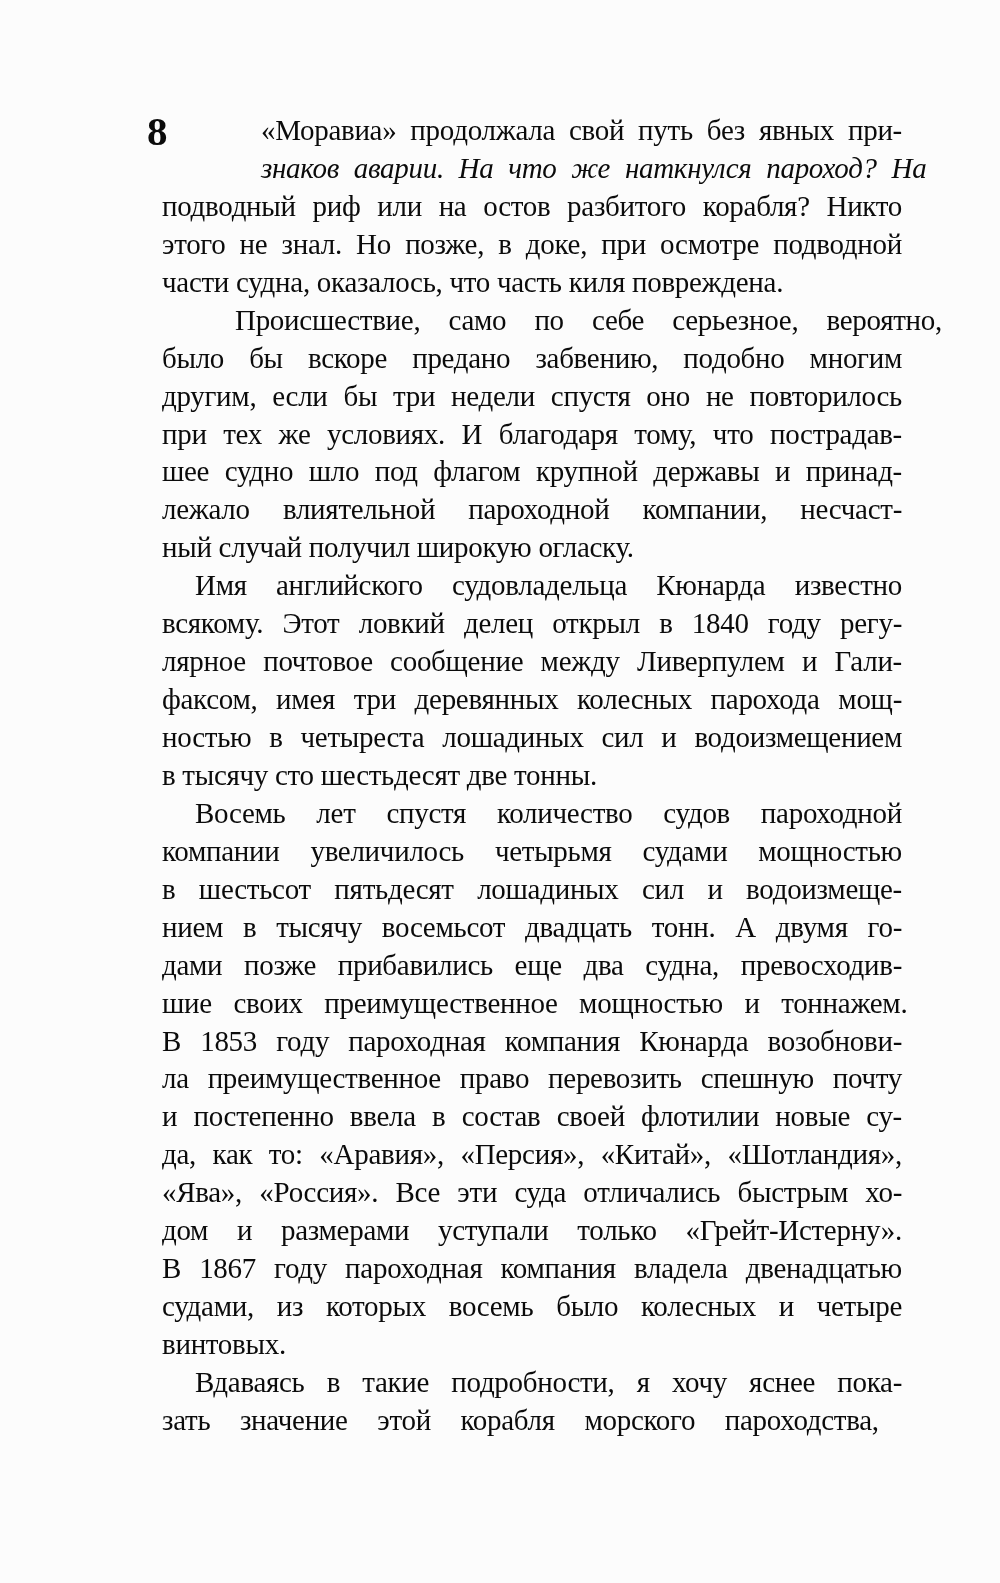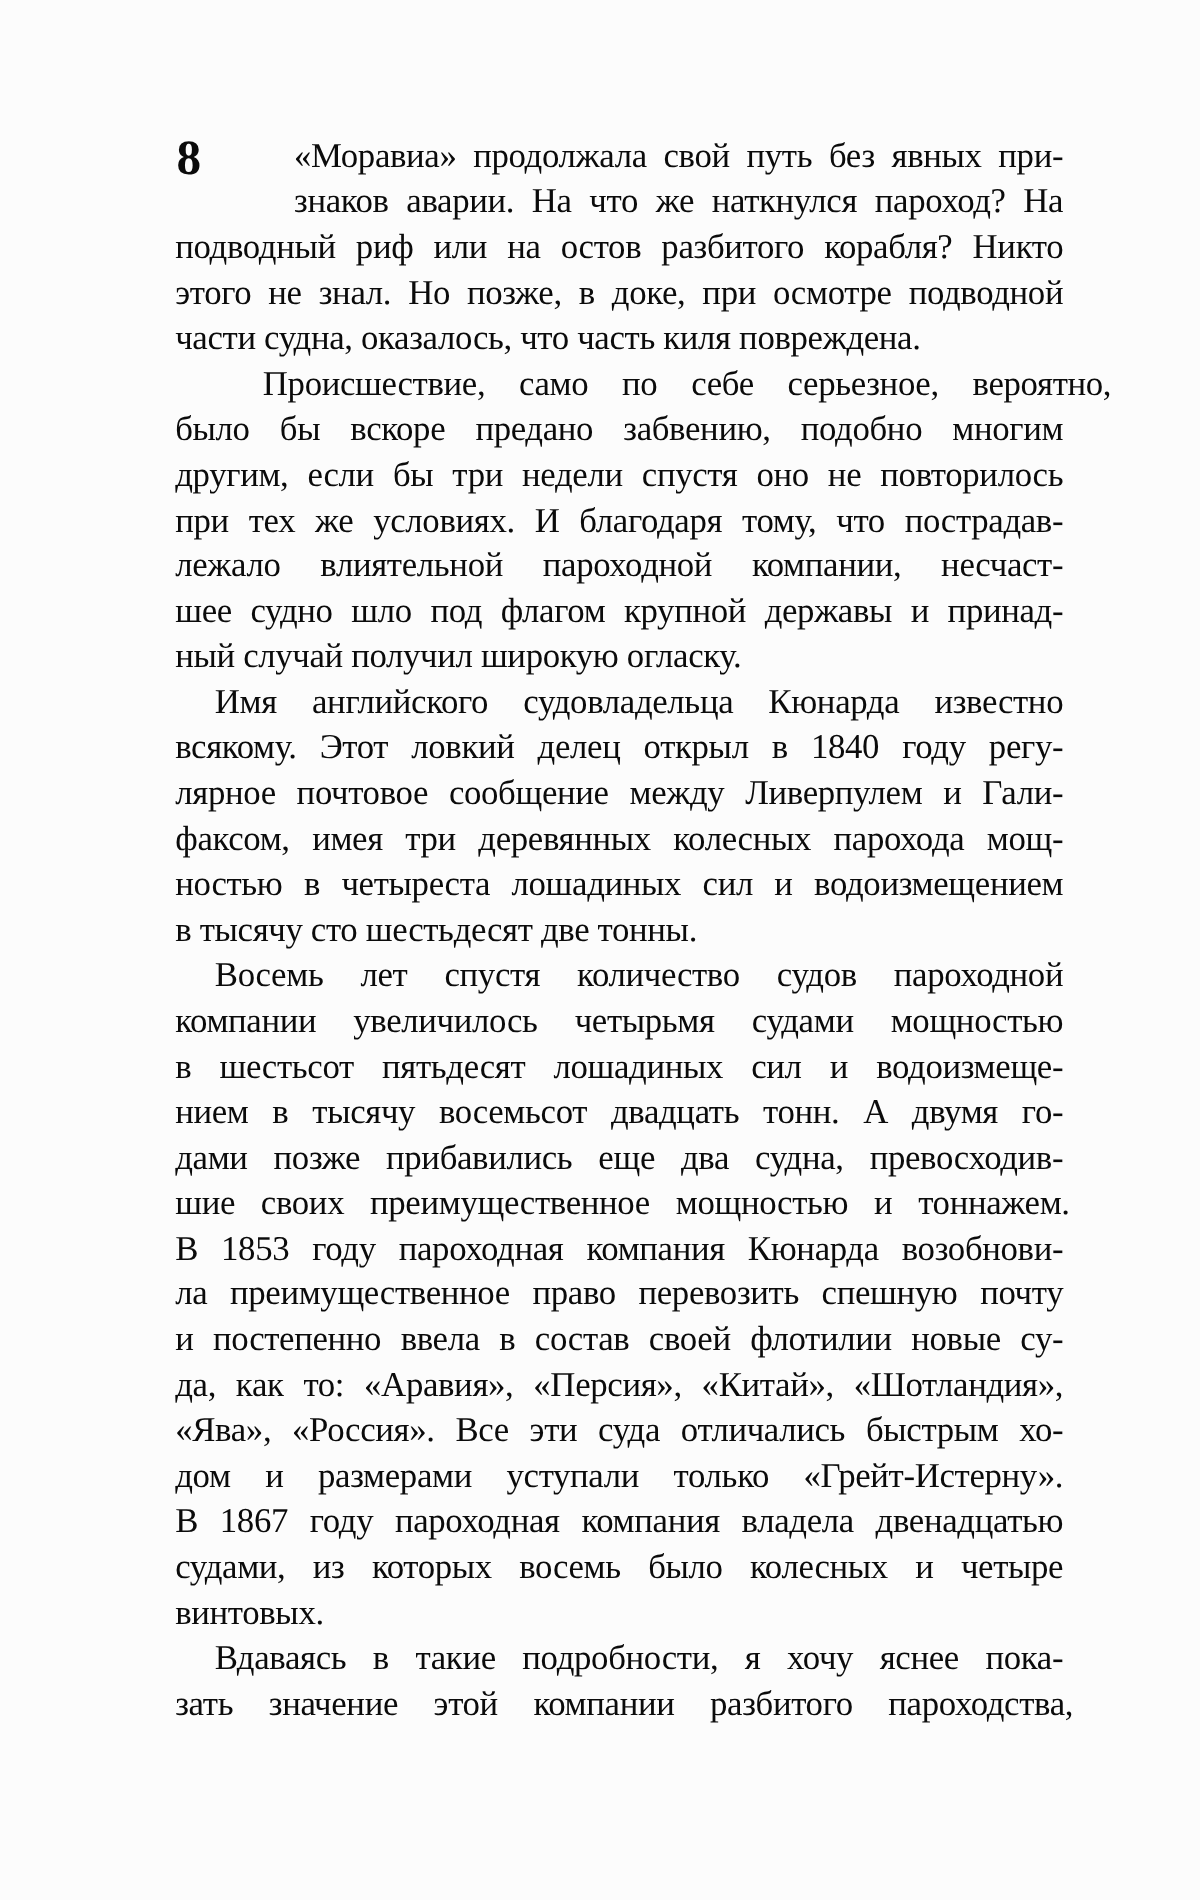--- a/index.html
+++ b/index.html
@@ -20,21 +20,21 @@
     position: absolute;
     left: 147px;
     top: 111px;
     font-size: 41px;
     font-weight: 700;
     line-height: 1;
     letter-spacing: 0;
   }
   .text-block {
     position: absolute;
-    left: 146px;
+    left: 162px;
     top: 112px;
     width: 740px;
   }
   .line {
     height: 37.95px;
     line-height: 37.95px;
     font-size: 29px;
     letter-spacing: -0.01em;
     white-space: nowrap;
     overflow: visible;
@@ -43,30 +43,30 @@
   .line.paragraph { padding-left: 33px; }
   .txt { white-space: nowrap; }
 </style>
 </head>
 <body>
 
 <div class="sheet">
   <div class="page-number">8</div>
   <div class="text-block">
       <div class="line opening"><span class="txt" style="word-spacing: 6.98177px;">«Моравиа» продолжала свой путь без явных при-</span></div>
-      <div class="line opening"><span class="txt" style="word-spacing: 7.76562px;">знаков аварии. На что же наткнулся пароход? На</span></div>
+      <div class="line opening"><span class="txt" style="word-spacing: 7.76562px; font-style: italic;">знаков аварии. На что же наткнулся пароход? На</span></div>
       <div class="line"><span class="txt" style="word-spacing: 9.8058px;">подводный риф или на остов разбитого корабля? Никто</span></div>
       <div class="line"><span class="txt" style="word-spacing: 7.19792px;">этого не знал. Но позже, в доке, при осмотре подводной</span></div>
       <div class="line"><span class="txt">части судна, оказалось, что часть киля повреждена.</span></div>
       <div class="line paragraph"><span class="txt" style="word-spacing: 21.1594px; margin-left: 40px;">Происшествие, само по себе серьезное, вероятно,</span></div>
       <div class="line"><span class="txt" style="word-spacing: 18.1432px;">было бы вскоре предано забвению, подобно многим</span></div>
       <div class="line"><span class="txt" style="word-spacing: 8.92773px; text-align: right;">другим, если бы три недели спустя оно не повторилось</span></div>
       <div class="line"><span class="txt" style="word-spacing: 9.57031px; margin-top: 25px;">при тех же условиях. И благодаря тому, что пострадав-</span></div>
+      <div class="line"><span class="txt" style="word-spacing: 8.56445px;">шее судно шло под флагом крупной державы и принад-</span></div>
       <div class="line"><span class="txt" style="word-spacing: 26.2031px;">лежало влиятельной пароходной компании, несчаст-</span></div>
-      <div class="line"><span class="txt" style="word-spacing: 8.56445px;">шее судно шло под флагом крупной державы и принад-</span></div>
       <div class="line"><span class="txt">ный случай получил широкую огласку.</span></div>
       <div class="line paragraph"><span class="txt" style="word-spacing: 22.2812px;">Имя английского судовладельца Кюнарда известно</span></div>
       <div class="line"><span class="txt" style="word-spacing: 12.2793px;">всякому. Этот ловкий делец открыл в 1840 году регу-</span></div>
       <div class="line"><span class="txt" style="word-spacing: 10.4089px;">лярное почтовое сообщение между Ливерпулем и Гали-</span></div>
       <div class="line"><span class="txt" style="word-spacing: 11.7292px;">факсом, имея три деревянных колесных парохода мощ-</span></div>
       <div class="line"><span class="txt" style="word-spacing: 10.8932px;">ностью в четыреста лошадиных сил и водоизмещением</span></div>
       <div class="line"><span class="txt">в тысячу сто шестьдесят две тонны.</span></div>
       <div class="line paragraph"><span class="txt" style="word-spacing: 23.9125px;">Восемь лет спустя количество судов пароходной</span></div>
       <div class="line"><span class="txt" style="word-spacing: 23.9102px;">компании увеличилось четырьмя судами мощностью</span></div>
       <div class="line"><span class="txt" style="word-spacing: 16.4948px;">в шестьсот пятьдесят лошадиных сил и водоизмеще-</span></div>
@@ -76,15 +76,15 @@
       <div class="line"><span class="txt" style="word-spacing: 12.1823px;">В 1853 году пароходная компания Кюнарда возобнови-</span></div>
       <div class="line"><span class="txt" style="word-spacing: 11.9125px;">ла преимущественное право перевозить спешную почту</span></div>
       <div class="line"><span class="txt" style="word-spacing: 9.26172px;">и постепенно ввела в состав своей флотилии новые су-</span></div>
       <div class="line"><span class="txt" style="word-spacing: 9.58854px;">да, как то: «Аравия», «Персия», «Китай», «Шотландия»,</span></div>
       <div class="line"><span class="txt" style="word-spacing: 10.3304px;">«Ява», «Россия». Все эти суда отличались быстрым хо-</span></div>
       <div class="line"><span class="txt" style="word-spacing: 21.8344px; text-align: center;">дом и размерами уступали только «Грейт-Истерну».</span></div>
       <div class="line"><span class="txt" style="word-spacing: 11.138px;">В 1867 году пароходная компания владела двенадцатью</span></div>
       <div class="line"><span class="txt" style="word-spacing: 15.8549px;">судами, из которых восемь было колесных и четыре</span></div>
       <div class="line"><span class="txt">винтовых.</span></div>
       <div class="line paragraph"><span class="txt" style="word-spacing: 15.1763px;">Вдаваясь в такие подробности, я хочу яснее пока-</span></div>
-      <div class="line"><span class="txt" style="word-spacing: 22.6656px;">зать значение этой компании разбитого пароходства,</span></div>
+      <div class="line"><span class="txt" style="word-spacing: 22.6656px;">зать значение этой корабля морского пароходства,</span></div>
     </div>
 </div>
 
 </body></html>

